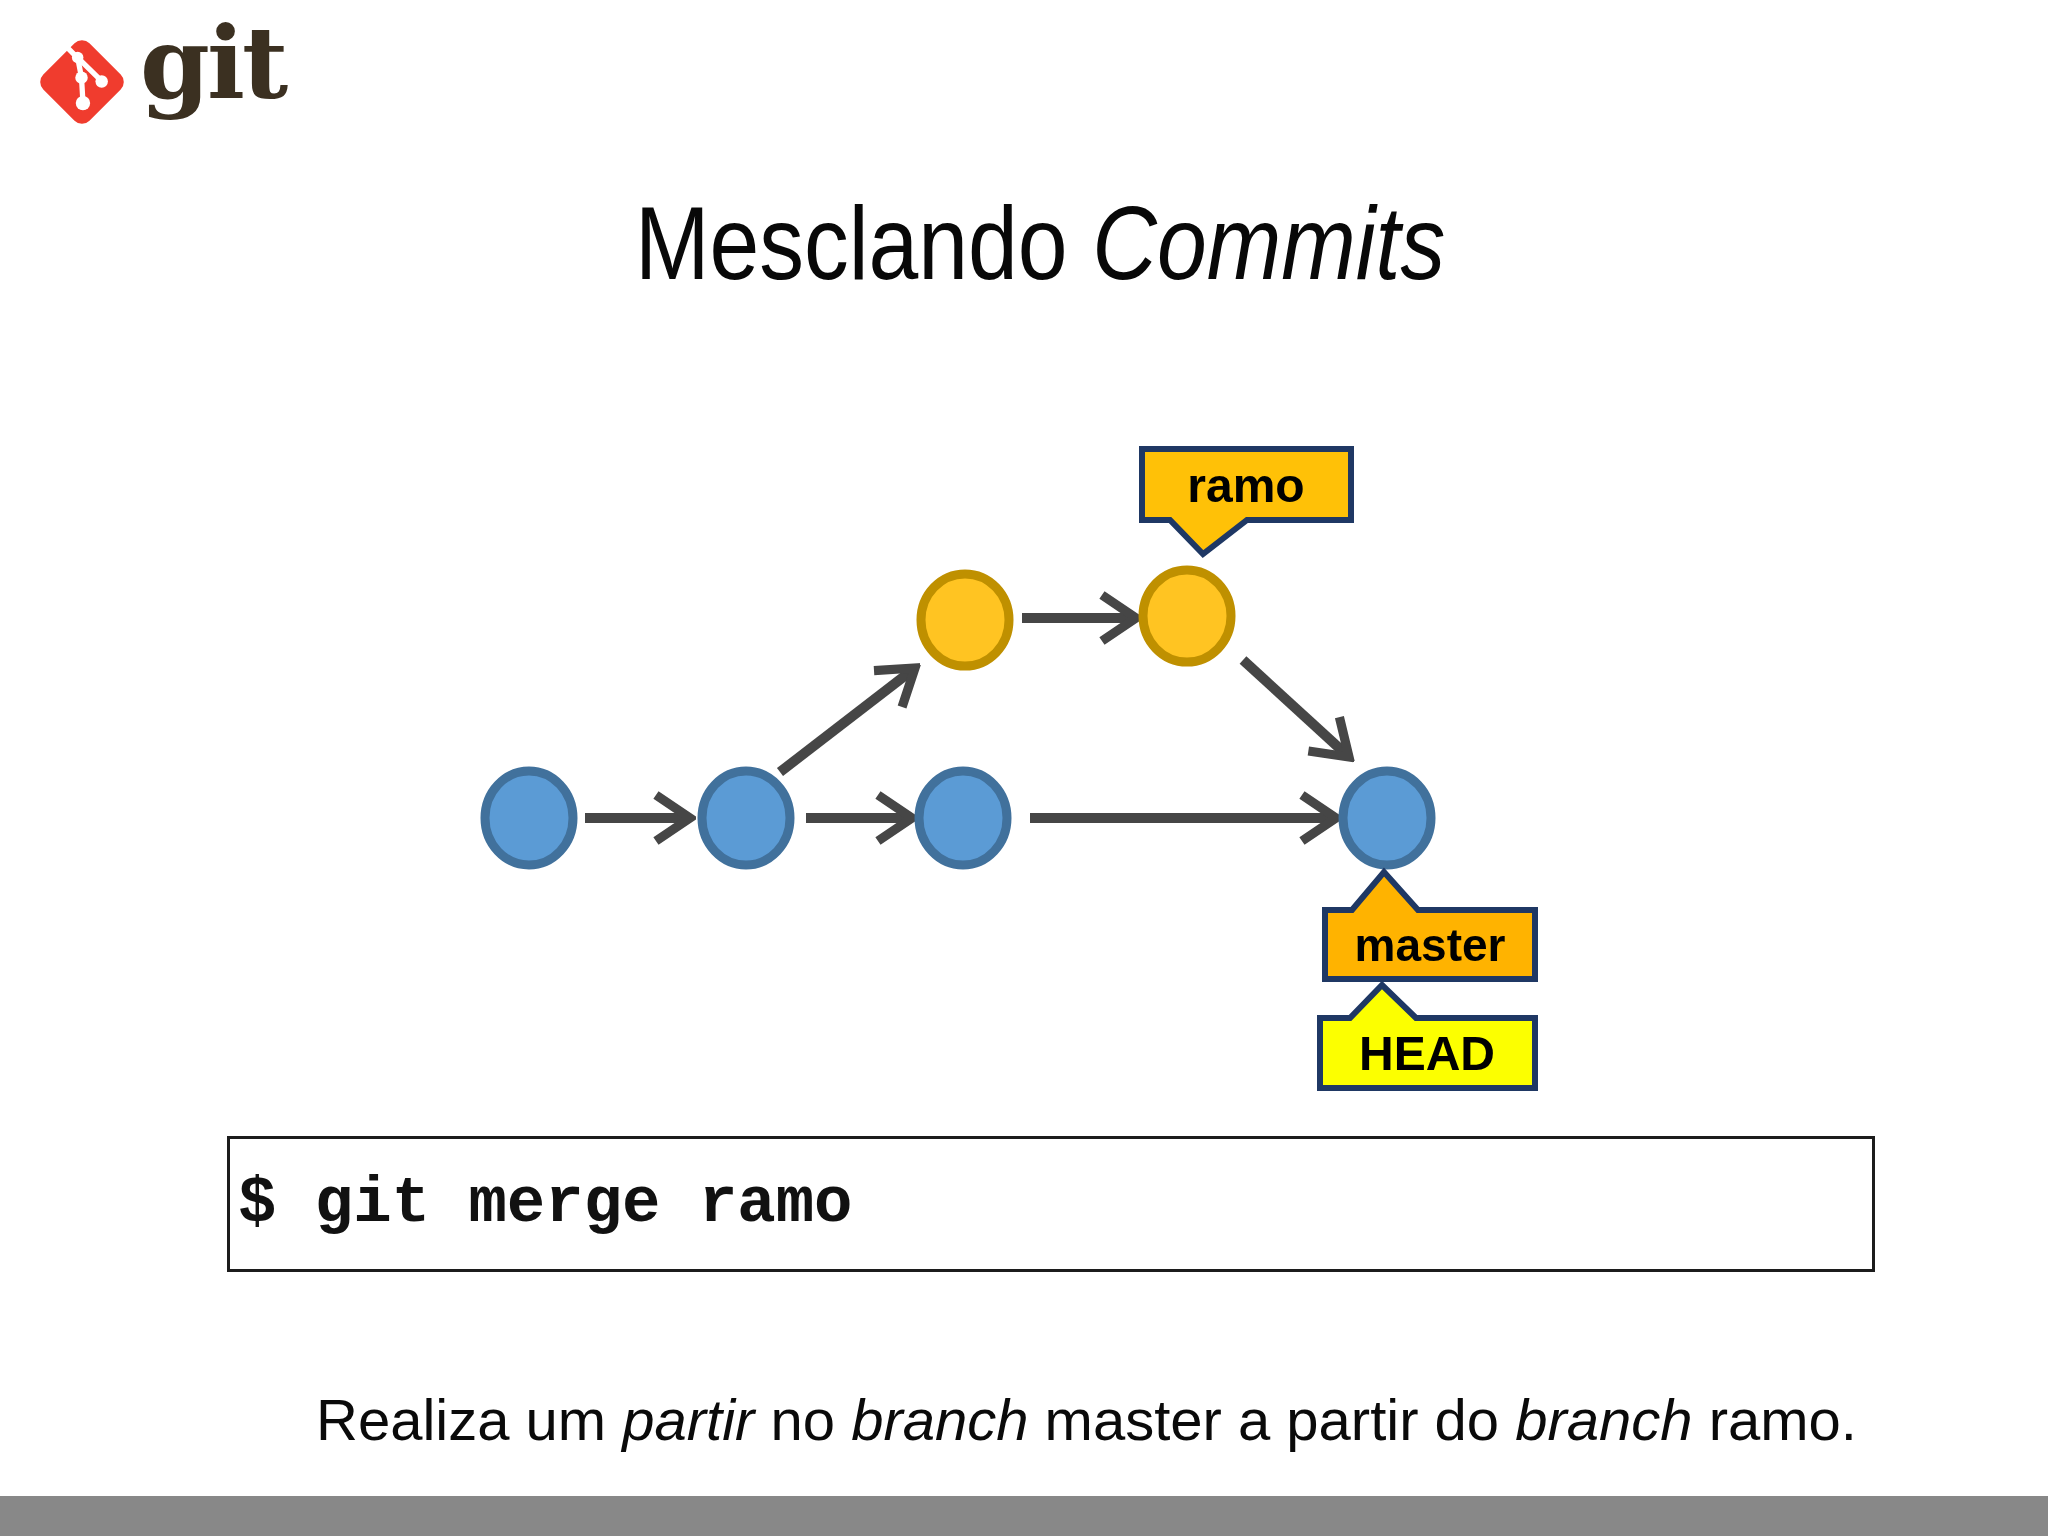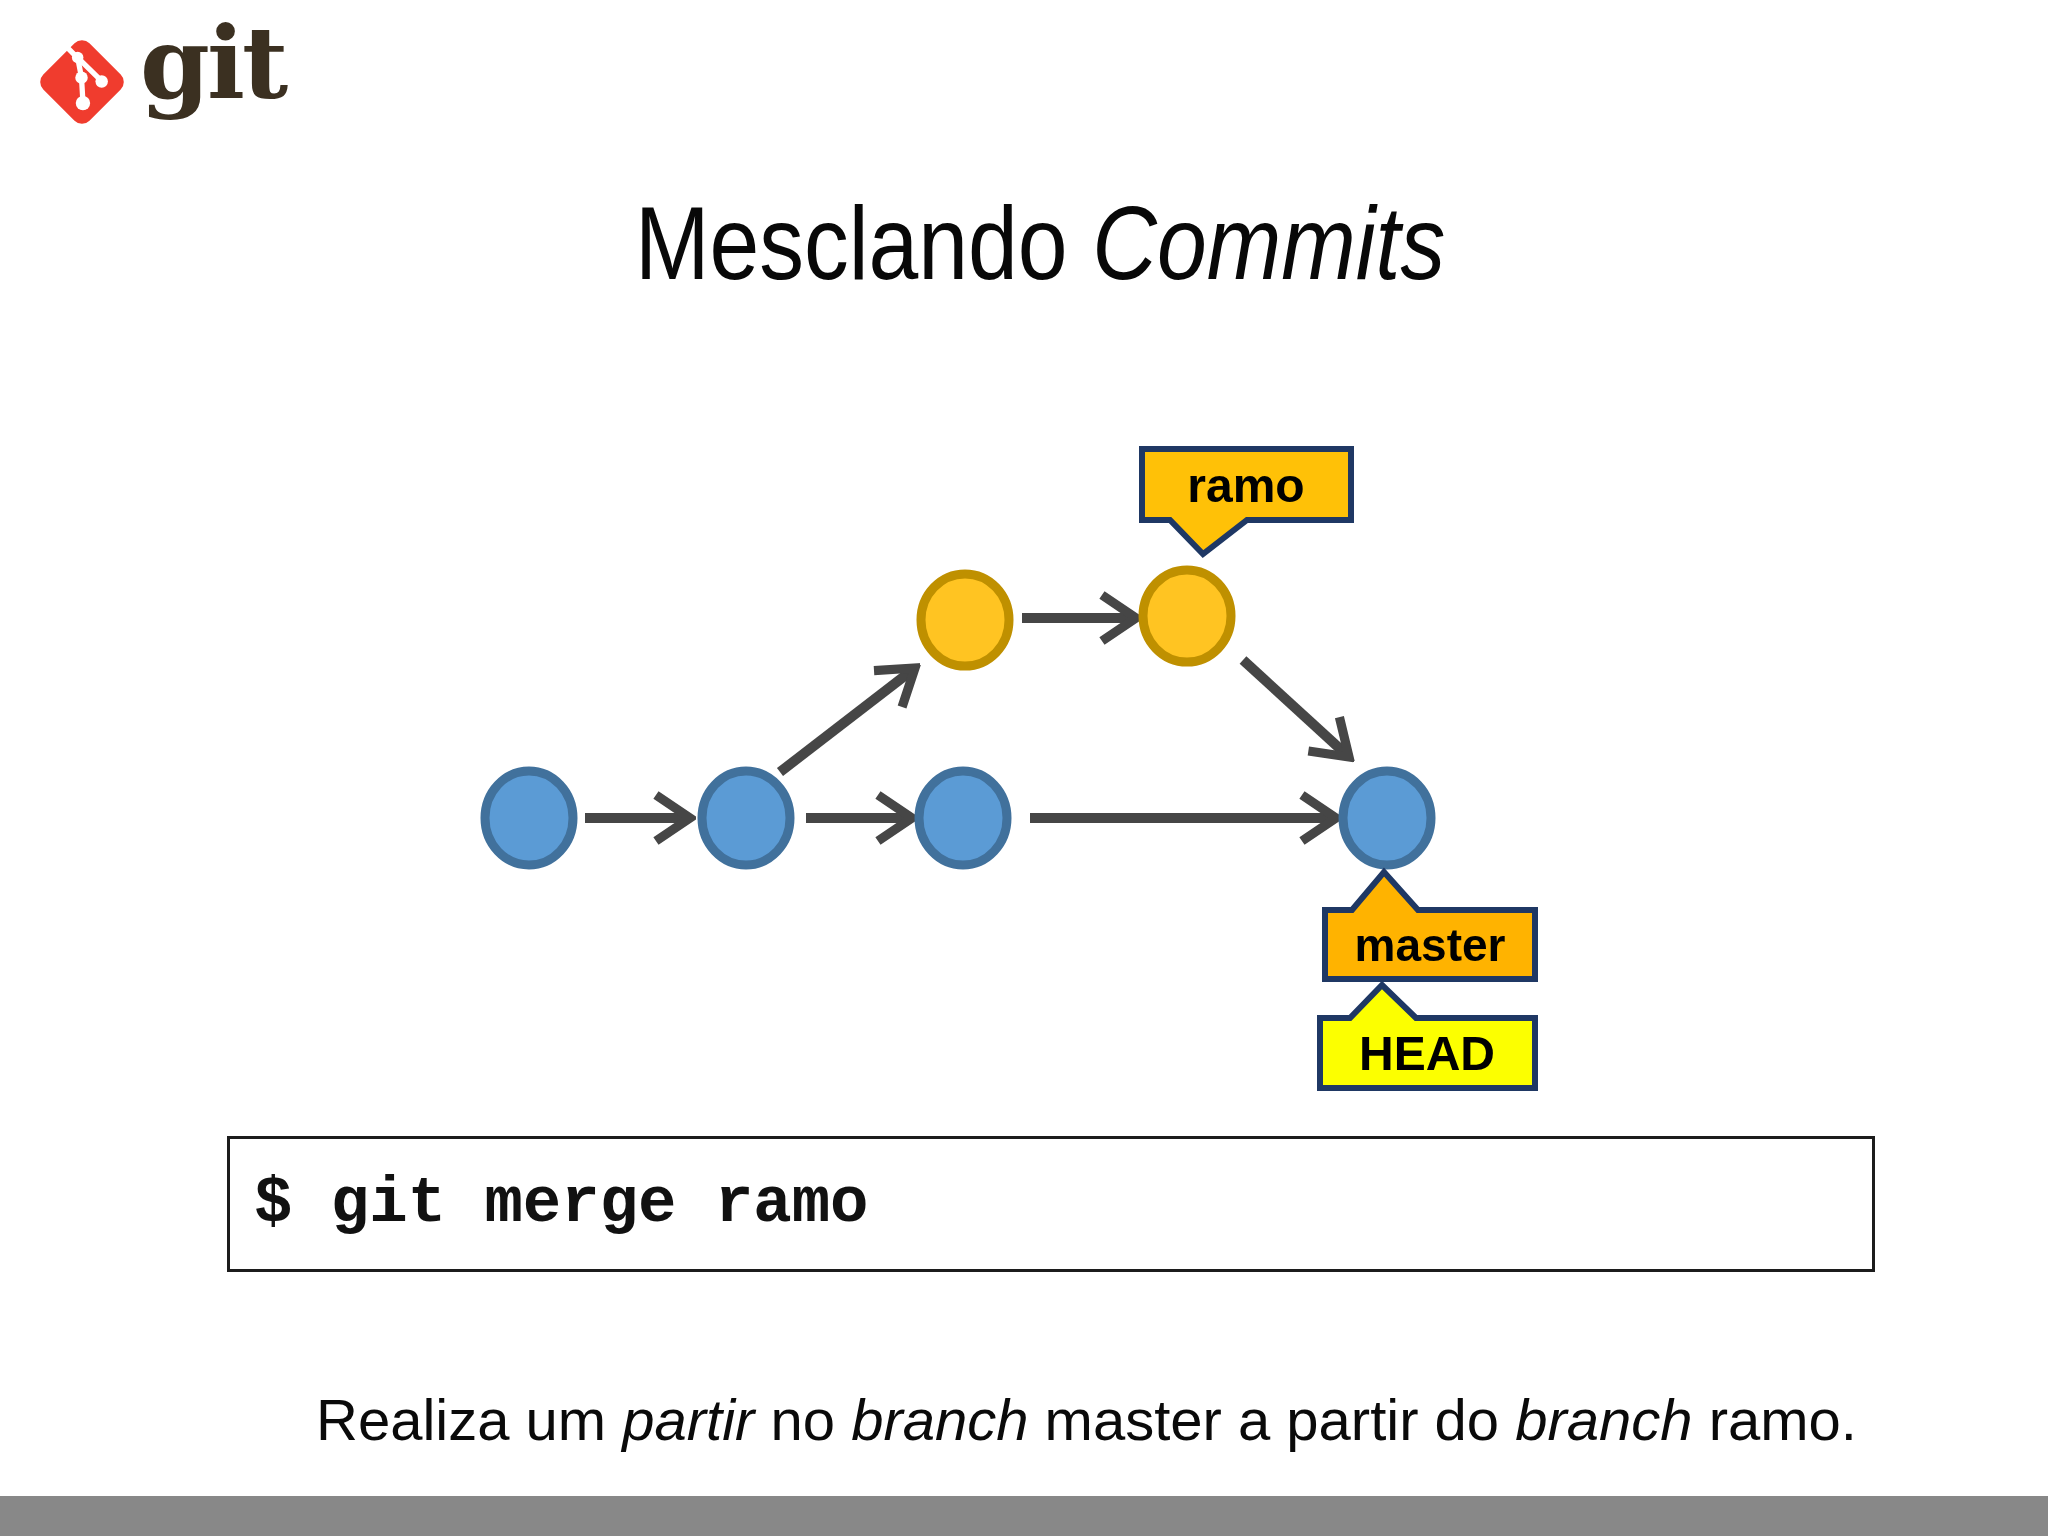--- a/index.html
+++ b/index.html
@@ -39,21 +39,21 @@
   
   .command-box{
     position:absolute;left:227px;top:1136px;width:1648px;height:136px;
     box-sizing:border-box;
     background:#ffffff;border:3px solid #1c1c1c;
     display:flex;align-items:center;
   }
   .command-text{
     font-family:"Liberation Mono", monospace;
     font-weight:bold;font-size:64px;color:#111111;
-    padding-left:24px;white-space:pre;
+    padding-left:8px;white-space:pre;
   }
   
   .description{
     position:absolute;left:316px;top:1316px;width:1560px;
     font-size:58px;line-height:1.58;color:#0a0a0a;
   }
   
   .watermark{
     position:absolute;right:14px;top:1443px;
     font-size:50px;font-weight:bold;font-style:italic;

